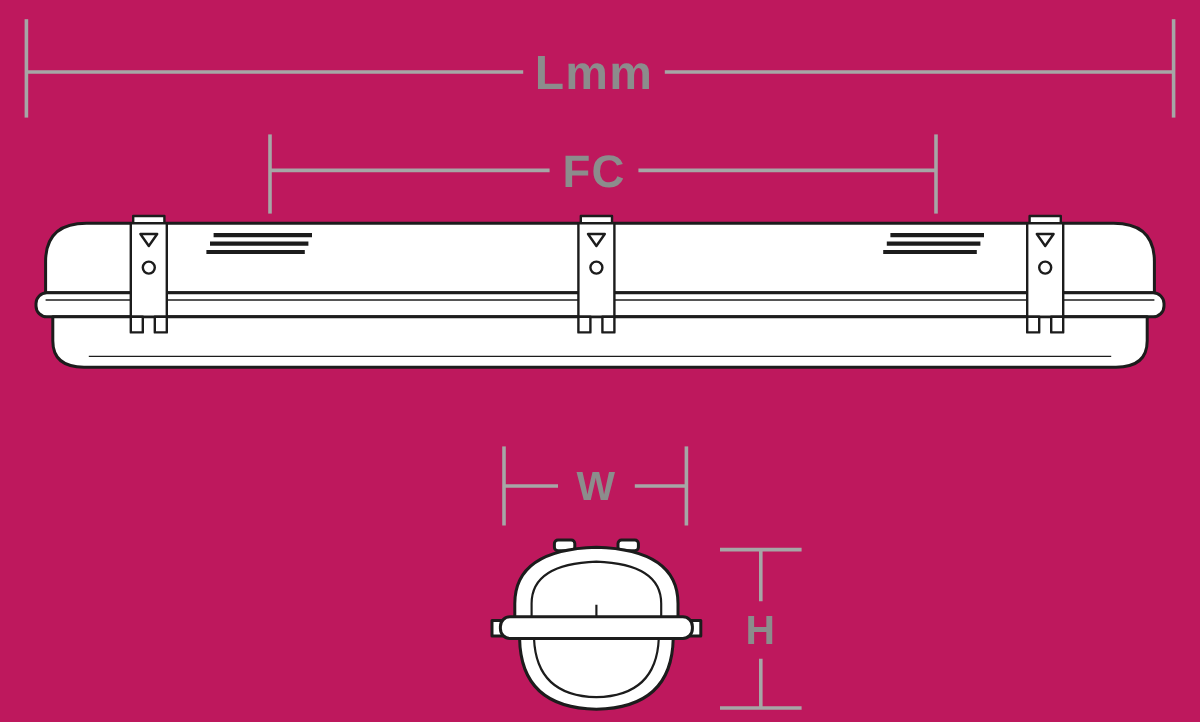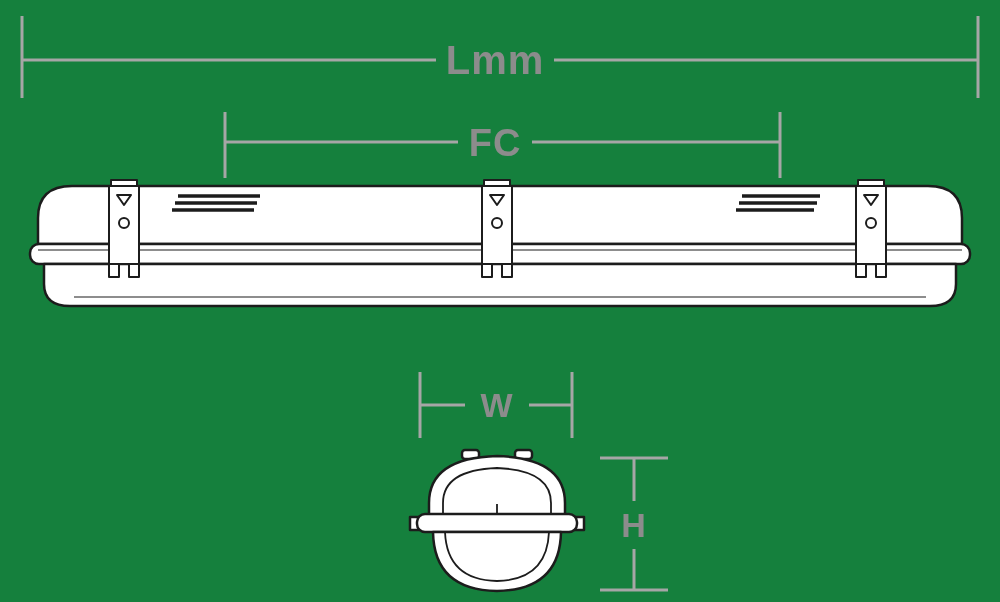--- a/index.html
+++ b/index.html
@@ -4,21 +4,21 @@
 <style>
   html, body {
     margin: 0;
     padding: 0;
     background: #ffffff;
   }
   .stage {
     position: relative;
     width: 1000px;
     height: 602px;
-    background: #15803d;
+    background: #be185d;
     overflow: hidden;
   }
   svg {
     display: block;
   }
   text.dim-label {
     font-family: "Liberation Sans", "DejaVu Sans", sans-serif;
     font-weight: bold;
     text-anchor: middle;
     stroke: none;

